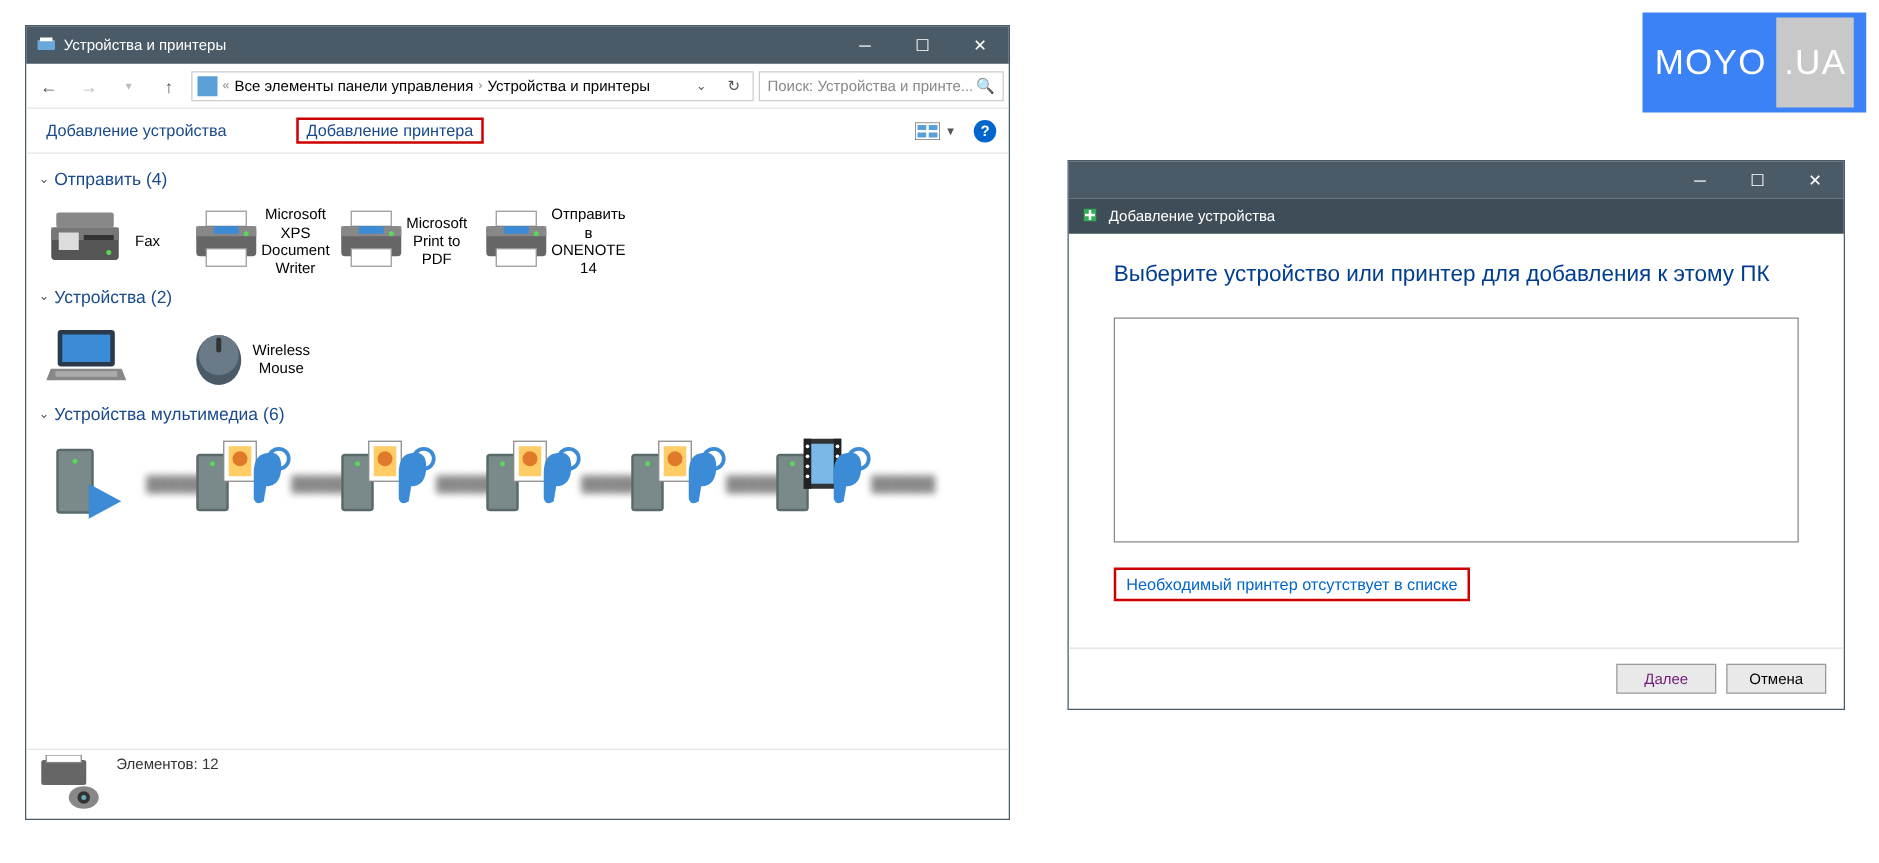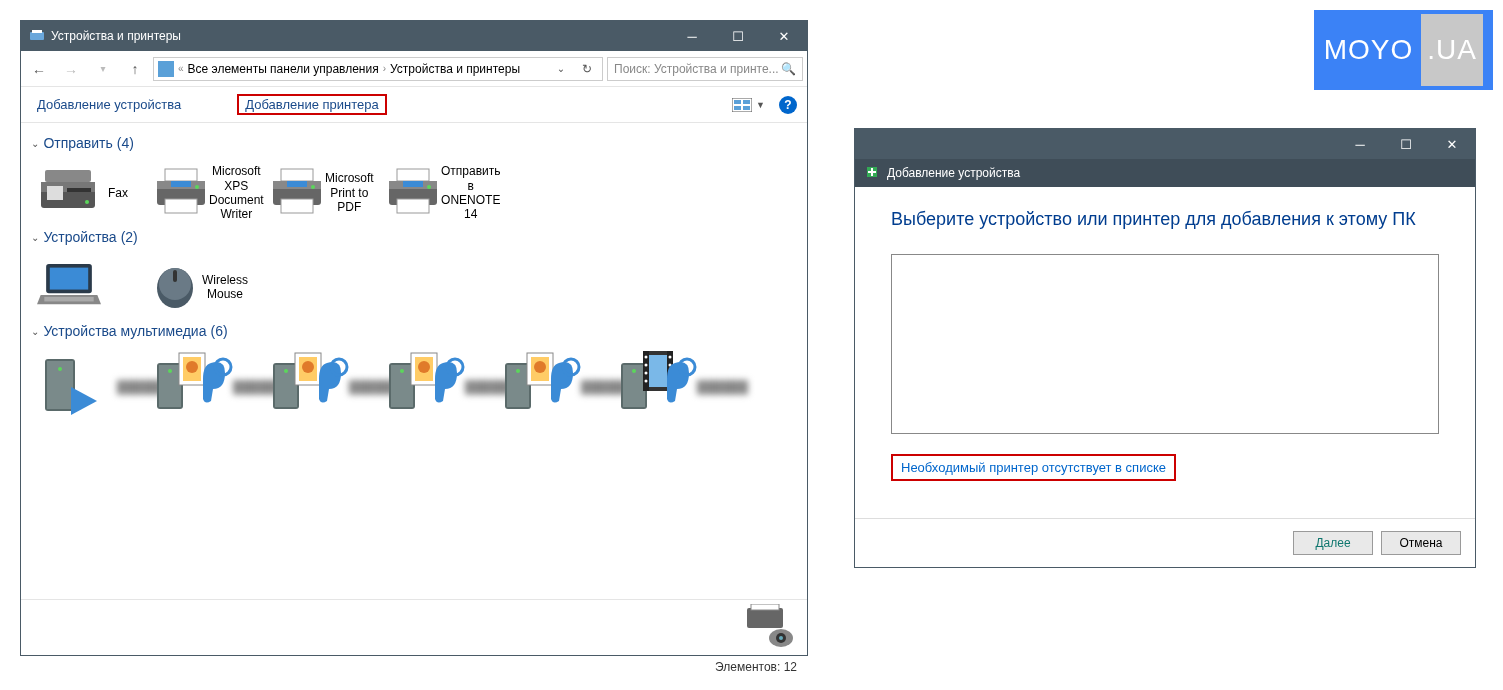--- a/index.html
+++ b/index.html
@@ -142,26 +142,25 @@
   
   .laptop-svg { width:70px; height:50px;}
   .mouse-svg { width:44px; height:50px;}
   
   .media-item .icon-box { width: 86px; height: 76px; position:relative;}
   .media-svg { width:80px; height:72px;}
   
   .statusbar {
     height:56px;
     border-top:1px solid #e5e5e5;
-    display:flex; align-items:flex-end;
+    display:flex; align-items:flex-start;
     padding: 4px 10px;
     gap:10px;
     font-size:12px;
     color:#333;
-    flex-direction:column;
   }
   .statusbar .stat-icon { width:52px; height:46px; }
   
   .win-dialog .titlebar { height: 30px;}
   .dlg-subtitle {
     height: 28px; background: #3f4d58; color:#fff;
     display:flex; align-items:center; padding-left: 10px; gap:8px;
     font-size:12px;
   }
   .dlg-body {
@@ -189,21 +188,21 @@
     display:flex; gap:8px;
   }
   .dlg-btn {
     min-width: 80px; height: 24px;
     border: 1px solid #9a9a9a;
     background: #e9e9e9;
     font-size:12px;
     display:flex; align-items:center; justify-content:center;
     padding: 0 12px;
   }
-  .dlg-btn.disabled { color:#0f766e; }
+  .dlg-btn.disabled { color:#701a75; }
   .dlg-separator {
     position:absolute;
     bottom: 48px; left:0; right:0;
     border-top: 1px solid #ddd;
   }
 </style>
 </head>
 <body>
 
 <div class="watermark">

